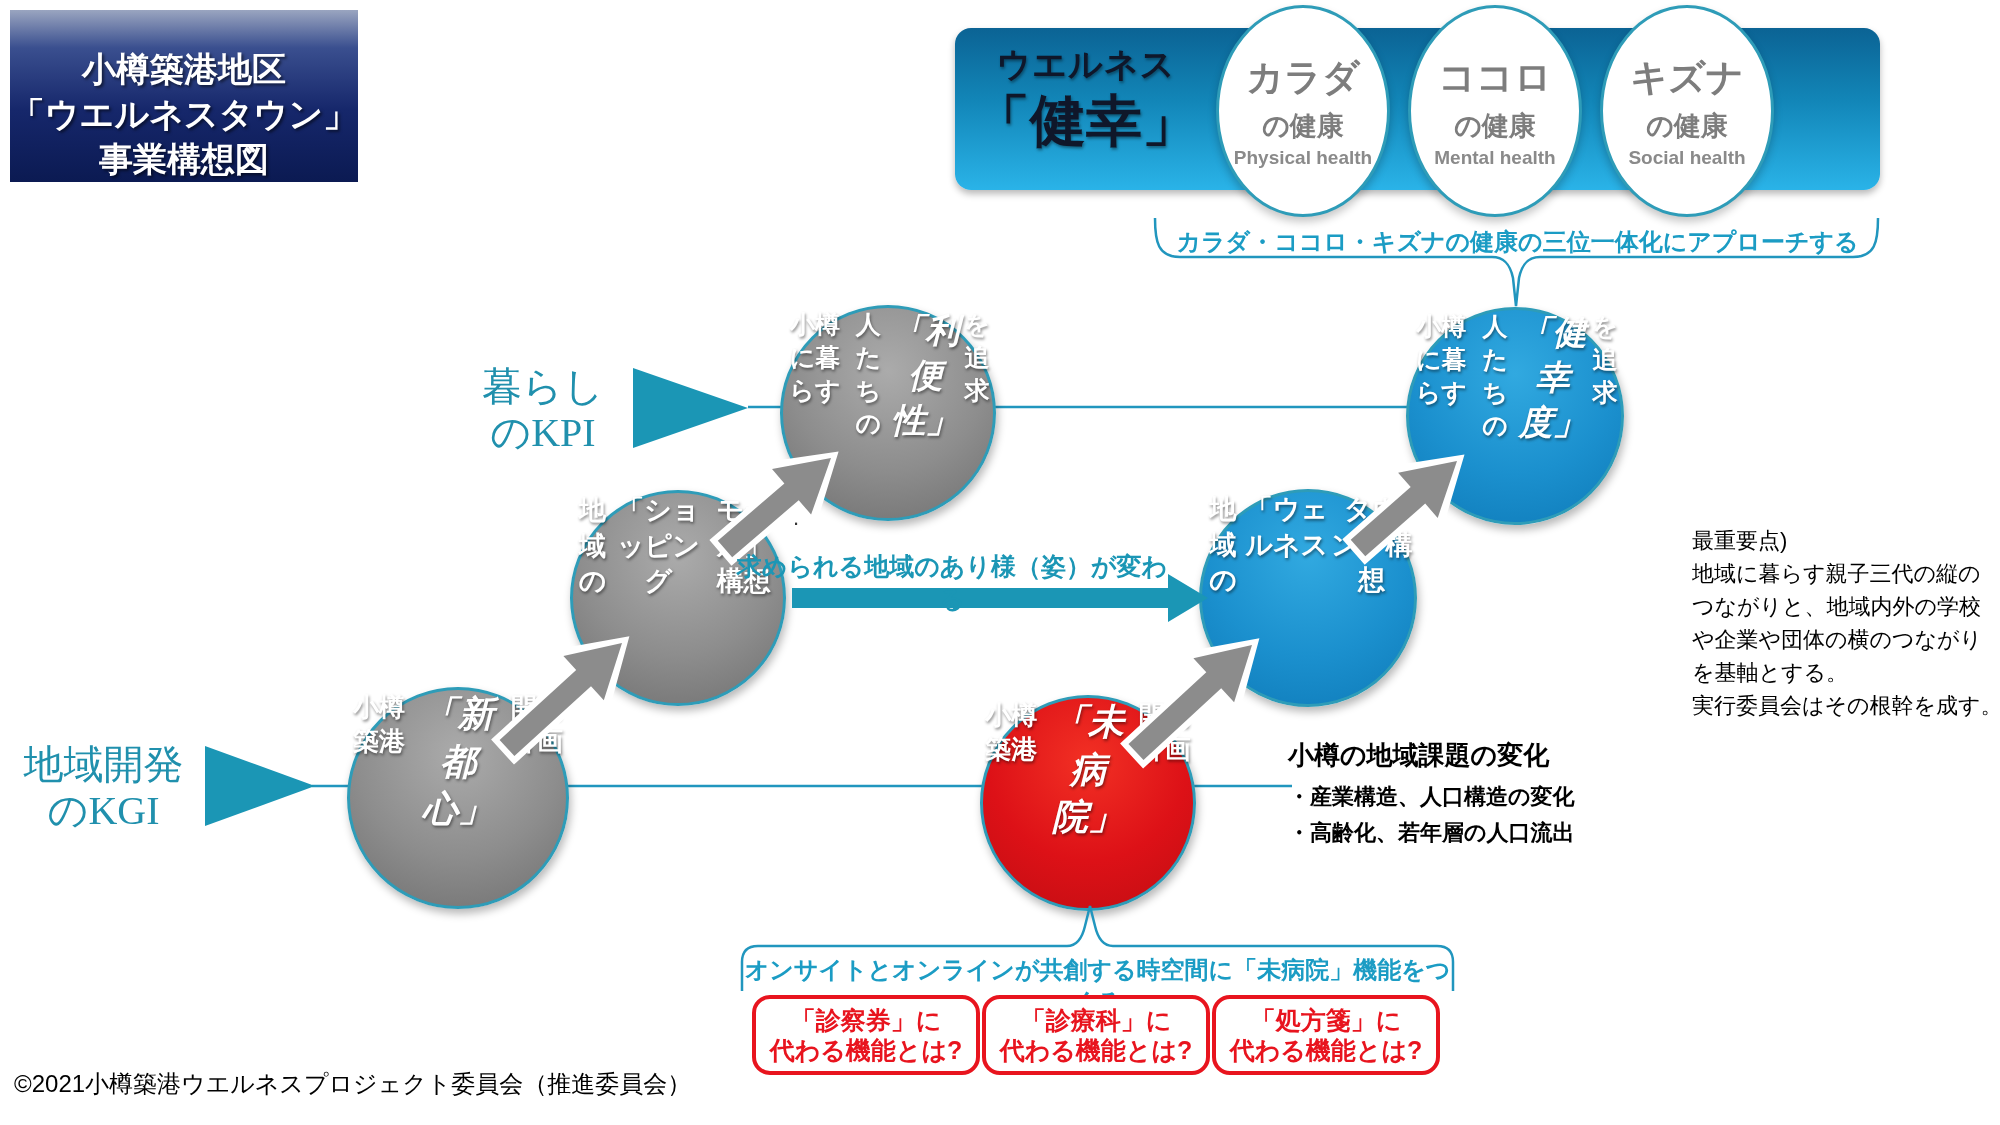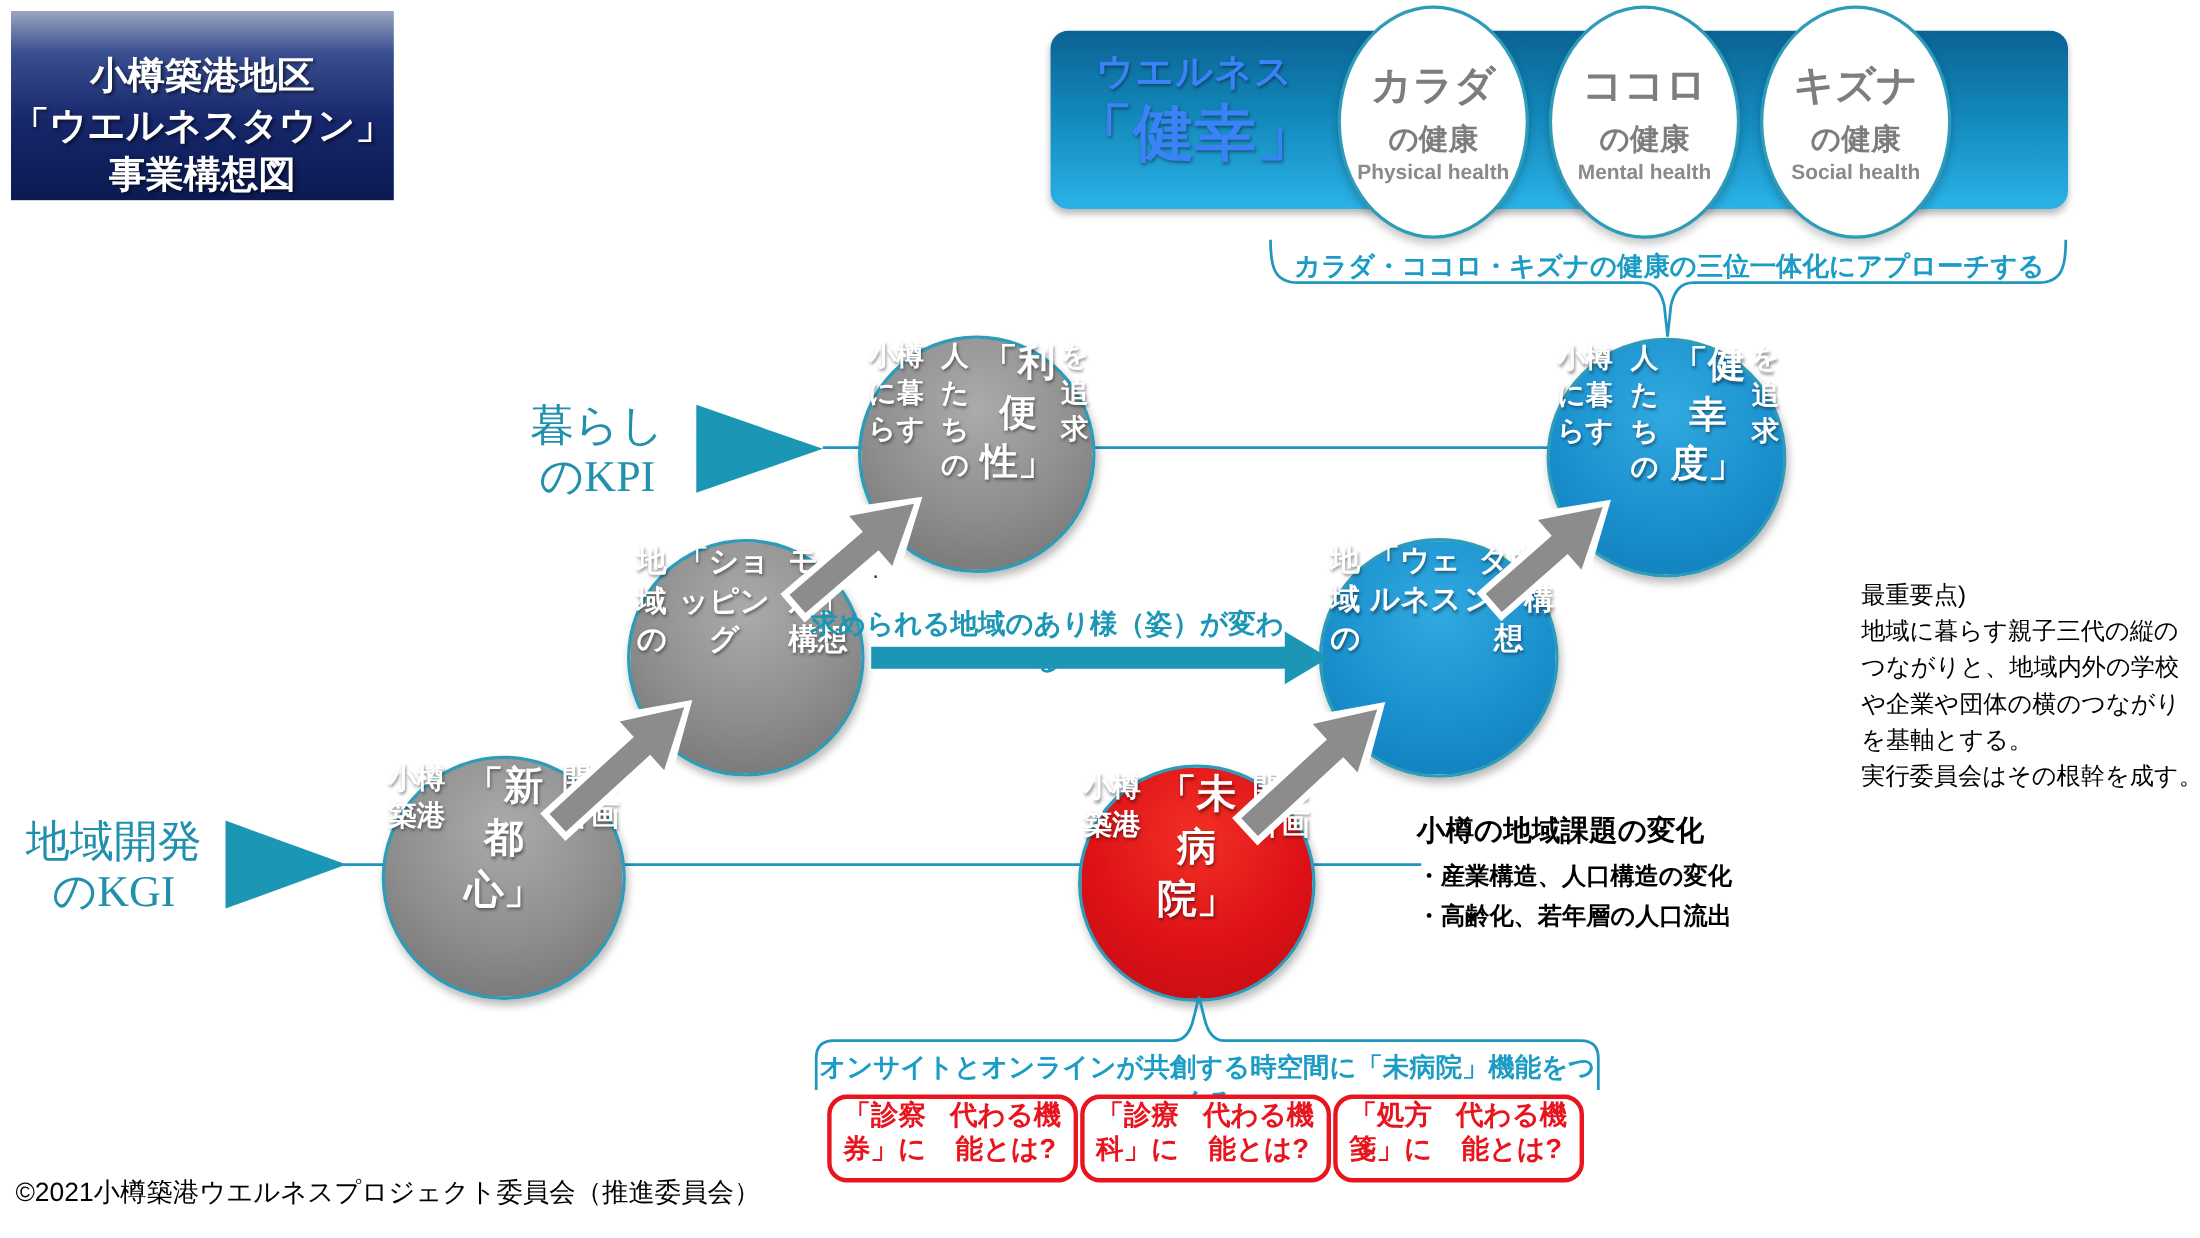--- a/index.html
+++ b/index.html
@@ -12,63 +12,63 @@
   .title-box{left:10px;top:10px;width:348px;height:172px;z-index:4;
     background:linear-gradient(180deg,#9aa5c0 0%,#3a4f8f 22%,#16276b 58%,#0b1a52 100%);
     color:#fff;font-weight:bold;font-size:34px;line-height:1.32;text-align:center;
     display:flex;flex-direction:column;justify-content:flex-end;
     text-shadow:2px 2px 3px rgba(0,0,0,.55);}
 
   
   .banner{left:955px;top:28px;width:925px;height:162px;border-radius:16px;z-index:1;
     background:linear-gradient(180deg,#0b6394 0%,#1286b8 45%,#2ab3e8 100%);
     box-shadow:0 4px 7px rgba(0,0,0,.28);}
-  .banner-label{left:958px;top:42px;width:256px;z-index:2;text-align:center;color:#3b82f6;
+  .banner-label{left:958px;top:42px;width:256px;z-index:2;text-align:center;color:#0f172a;
     font-weight:bold;text-shadow:1px 2px 3px rgba(0,0,0,.4);}
   .banner-label .t1{font-size:34px;letter-spacing:1px;}
   .banner-label .t2{font-size:56px;line-height:1.1;margin-top:2px;}
   .wcircle{z-index:2;width:168px;height:206px;border-radius:50%;background:#fff;
     border:3px solid #2e9cb8;box-shadow:0 5px 8px rgba(0,0,0,.22);
     display:flex;flex-direction:column;justify-content:center;align-items:center;
     text-align:center;color:#7d7d7d;}
   .wcircle .n{font-size:37px;font-weight:bold;}
   .wcircle .s{font-size:27px;font-weight:bold;margin-top:5px;}
   .wcircle .e{font-size:19px;font-weight:bold;color:#8a8a8a;margin-top:3px;}
 
   
   .node{z-index:2;border-radius:50%;border:3px solid #2e9cb8;
     display:flex;flex-direction:row;justify-content:center;
     text-align:center;color:#fff;font-weight:bold;line-height:1.32;
     text-shadow:1px 2px 3px rgba(0,0,0,.45);box-shadow:2px 5px 8px rgba(0,0,0,.28);}
   .node.gray{background:radial-gradient(circle at 50% 30%,#ababab 0%,#8d8d8d 55%,#6f6f6f 100%);}
   .node.blue{background:radial-gradient(circle at 50% 30%,#31a9e0 0%,#1b90ce 55%,#0e7ab8 100%);}
   .node.red {background:radial-gradient(circle at 50% 30%,#f23024 0%,#dd1117 55%,#c00d12 100%);}
   .node .s{font-size:26px;}
-  .node .b{font-size:36px;}
+  .node .b{font-size:36px;font-style:italic;}
   .node .m{font-size:27px;}
 
   
   .axis-label{z-index:4;font-family:"Liberation Serif","DejaVu Serif",serif;
     color:#2090ad;font-size:40px;line-height:1.16;text-align:center;}
 
   
   .teal-note{z-index:4;color:#1b96b5;font-weight:bold;text-align:center;}
 
   
   .blk{z-index:4;color:#000;}
   .blk .hd{font-weight:bold;font-size:26px;margin-bottom:6px;}
   .blk ul{list-style:none;margin:0;padding:0;}
   .people-blk li{font-weight:bold;font-size:22px;line-height:26px;}
   .issues-blk li{font-weight:bold;font-size:22px;line-height:36px;}
   .keypoint-blk{font-size:22px;line-height:33px;}
 
   
   .rbox{top:995px;width:220px;height:72px;z-index:4;background:#fff;
     border:4px solid #e8141e;border-radius:18px;color:#e8141e;font-weight:bold;
-    font-size:25px;line-height:1.22;display:flex;flex-direction:row;
+    font-size:25px;line-height:1.22;display:flex;flex-direction:column;
     justify-content:center;text-align:center;}
   .red-note{z-index:4;color:#e8141e;font-size:24px;font-weight:600;white-space:nowrap;}
   .copyright{z-index:4;color:#000;font-size:24px;}
   .dot{z-index:4;color:#333;font-size:22px;}
 
   .bracket{stroke:#2196be;stroke-width:2.5;fill:none;}
   .thinline{stroke:#2196be;stroke-width:2.5;}
   .tri{fill:#1b96b5;}
 </style>
 </head>

